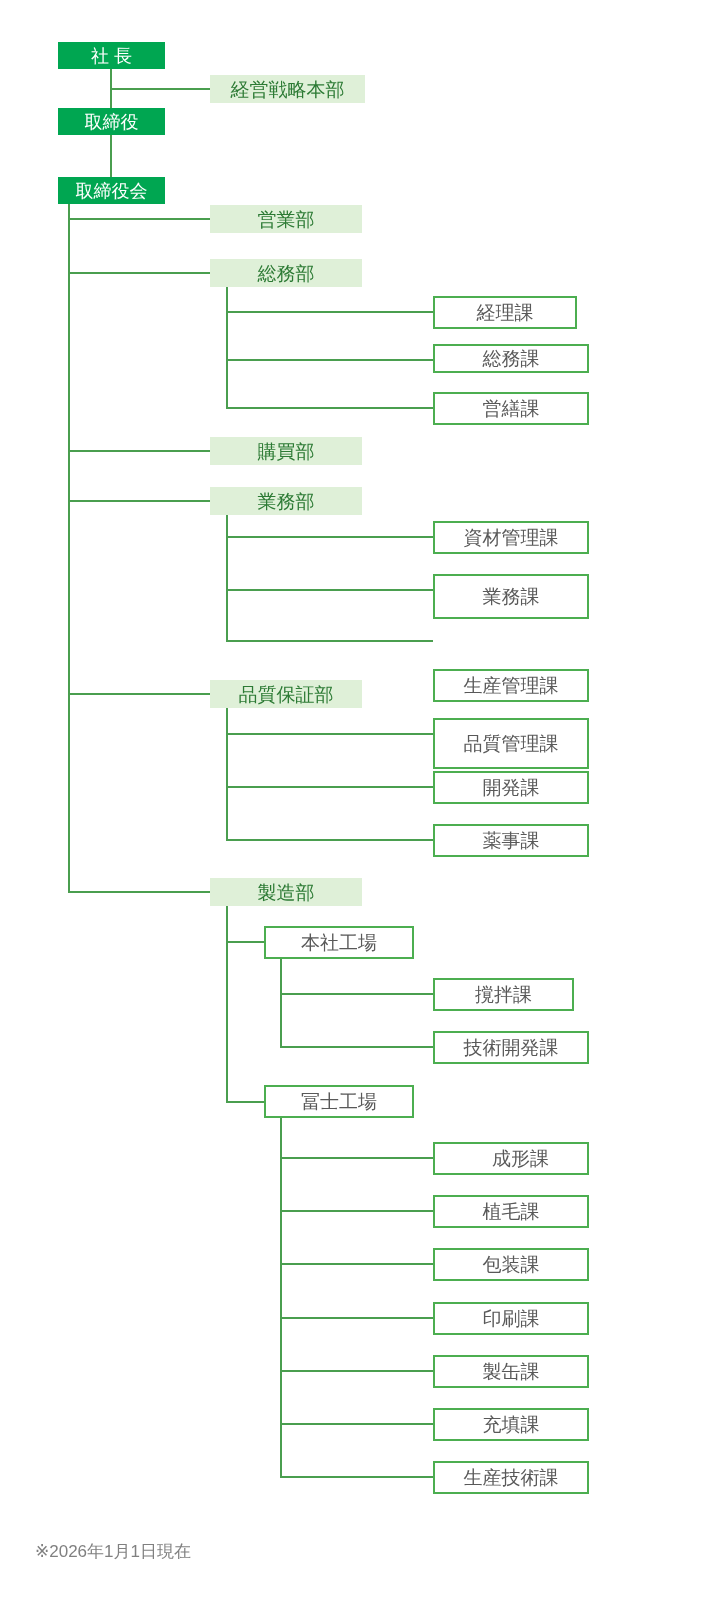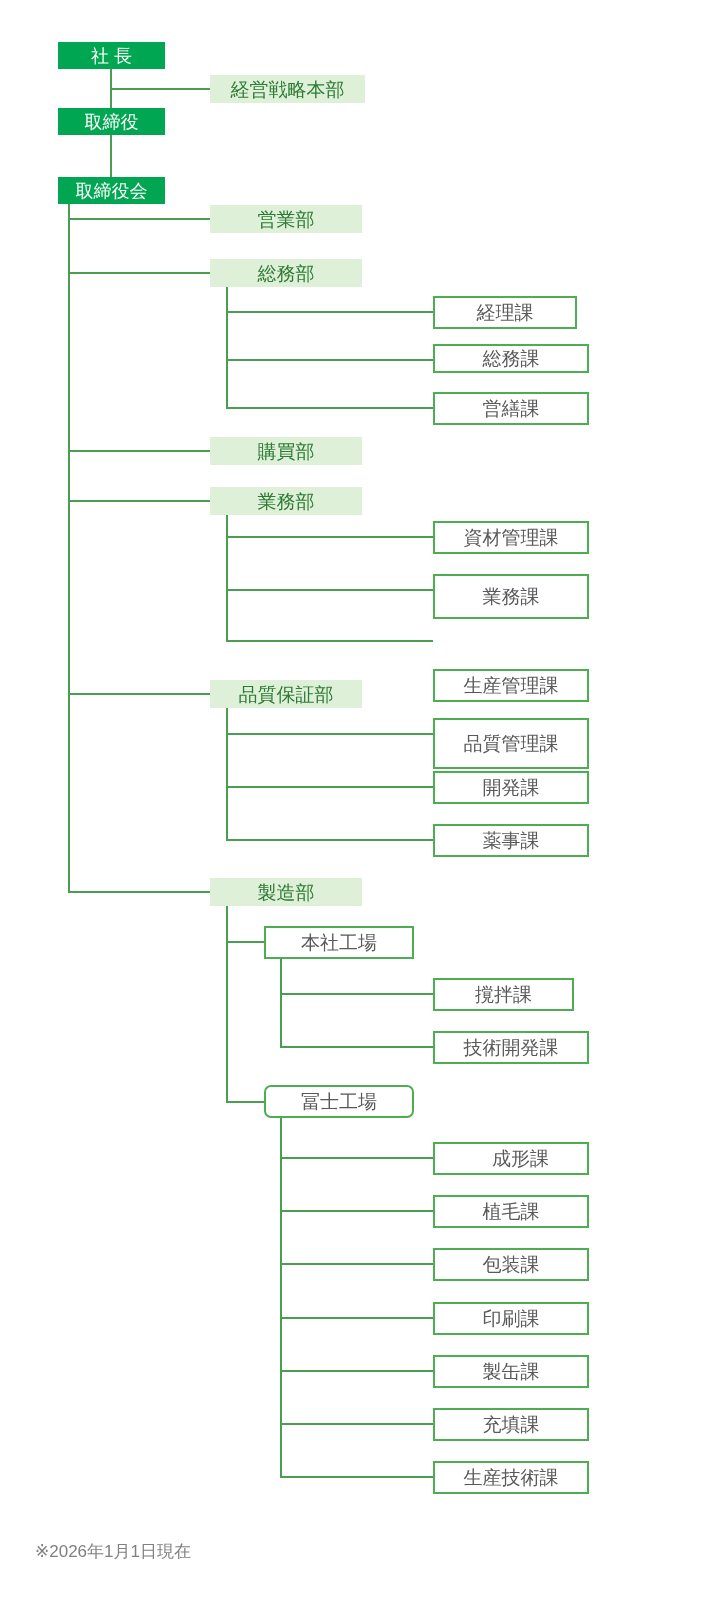--- a/index.html
+++ b/index.html
@@ -72,21 +72,21 @@
   <div class="line" style="left:228px;top:786px;width:205px;height:2px;"></div>
   <div class="line" style="left:228px;top:839px;width:205px;height:2px;"></div>
   <div class="box unit" style="left:433px;top:718px;width:156px;height:51px;">品質管理課</div>
   <div class="box unit" style="left:433px;top:771px;width:156px;height:33px;">開発課</div>
   <div class="box unit" style="left:433px;top:824px;width:156px;height:33px;">薬事課</div>
 
   <div class="line" style="left:226px;top:906px;width:2px;height:197px;"></div>
   <div class="line" style="left:228px;top:941px;width:36px;height:2px;"></div>
   <div class="line" style="left:228px;top:1101px;width:36px;height:2px;"></div>
   <div class="box unit" style="left:264px;top:926px;width:150px;height:33px;">本社工場</div>
-  <div class="box unit" style="left:264px;top:1085px;width:150px;height:33px;border-radius:7px;">冨士工場</div>
+  <div class="box unit" style="left:264px;top:1085px;width:150px;height:33px;">冨士工場</div>
 
   <div class="line" style="left:280px;top:959px;width:2px;height:89px;"></div>
   <div class="line" style="left:282px;top:993px;width:151px;height:2px;"></div>
   <div class="line" style="left:282px;top:1046px;width:151px;height:2px;"></div>
   <div class="box unit" style="left:433px;top:978px;width:141px;height:33px;">撹拌課</div>
   <div class="box unit" style="left:433px;top:1031px;width:156px;height:33px;">技術開発課</div>
 
   <div class="line" style="left:280px;top:1118px;width:2px;height:360px;"></div>
   <div class="line" style="left:282px;top:1157px;width:151px;height:2px;"></div>
   <div class="line" style="left:282px;top:1210px;width:151px;height:2px;"></div>

